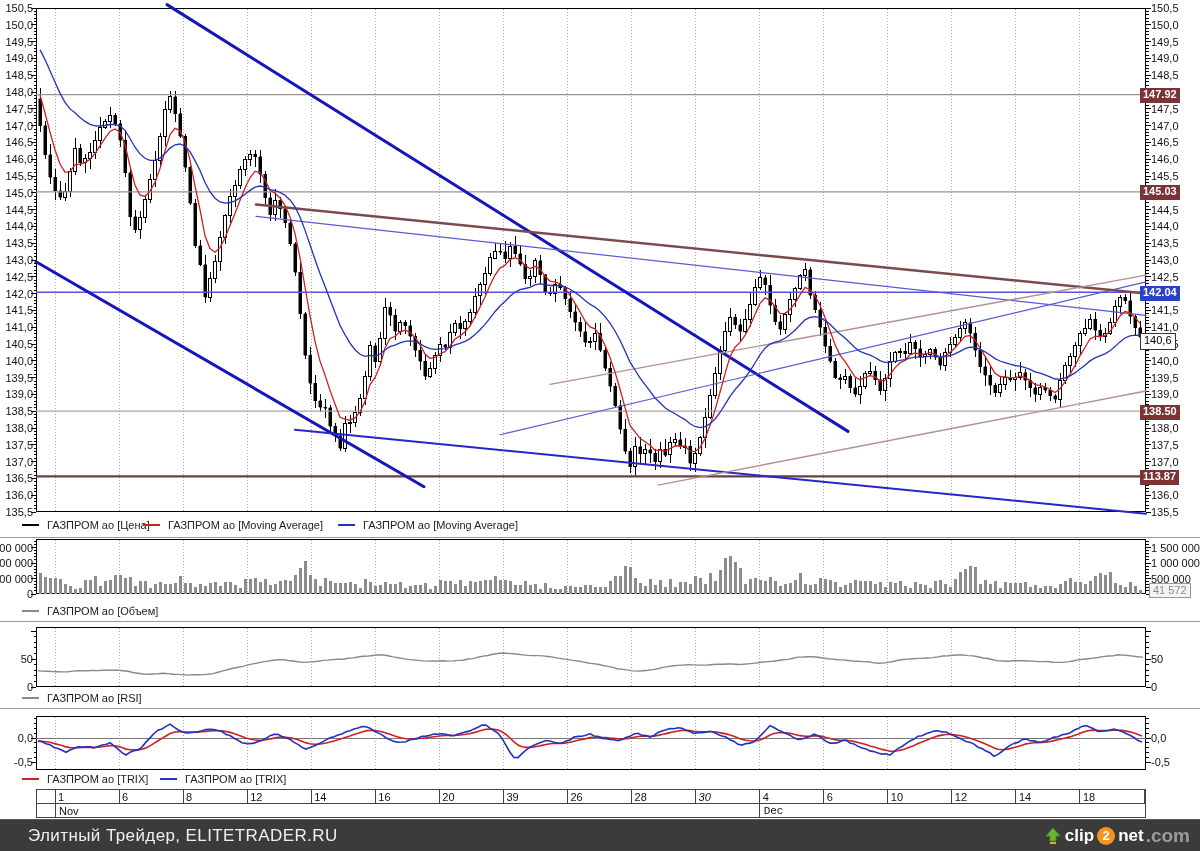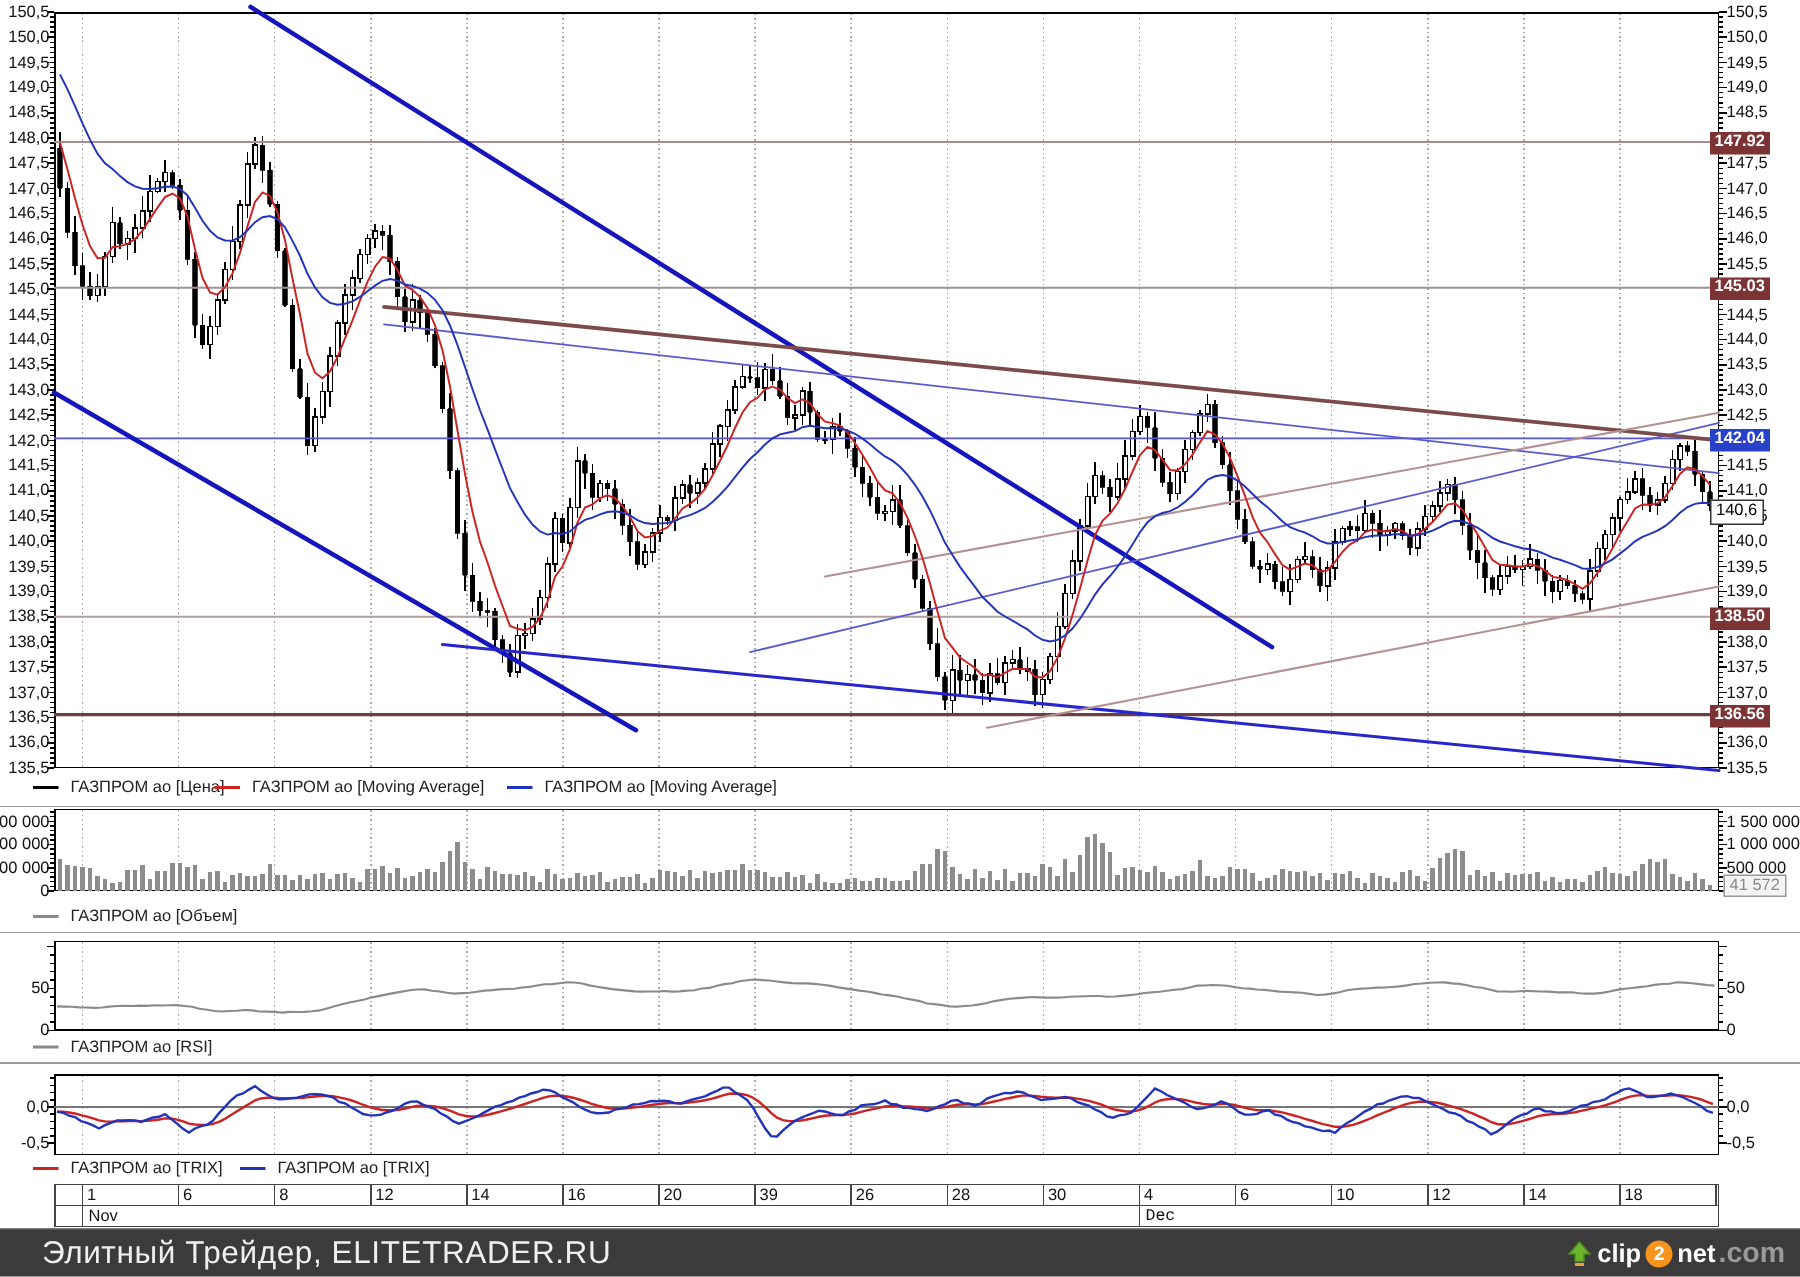--- a/index.html
+++ b/index.html
@@ -12,21 +12,21 @@
   .pricebox.darkred{background:#7b3333;color:#fff;}
   .pricebox.blue{background:#2741c9;color:#fff;}
   .pricebox.white{background:#fff;color:#000;border:1px solid #333;font-weight:normal;}
   .volbox{position:absolute;left:1149px;height:13px;font-size:11px;line-height:13px;padding:0 3px;
           background:#f4f4f4;color:#8a8a8a;border:1px solid #999;white-space:nowrap;}
   .legend-item{position:absolute;height:14px;font-size:11px;color:#222;white-space:nowrap;display:flex;align-items:center;}
   .dash{display:inline-block;width:17px;border-top:2px solid #000;margin-right:8px;}
   .datelbl{position:absolute;font-size:11px;line-height:12px;color:#111;white-space:nowrap;}
   #footer{position:absolute;left:0;top:819px;width:1200px;height:32px;background:#3b3b3b;border-top:1px solid #585858;
           display:flex;align-items:center;justify-content:space-between;}
-  #watermark{margin-left:28px;color:#efefef;font-size:21px;letter-spacing:.4px;}
+  #watermark{margin-left:28px;color:#efefef;font-size:17px;letter-spacing:.4px;}
   #logo{margin-right:10px;display:flex;align-items:center;gap:2px;}
   #logo .w{color:#fff;font-weight:bold;font-size:17px;}
   #logo .circ{display:inline-block;width:18px;height:18px;border-radius:50%;background:#f7941e;color:#fff;
               font-weight:bold;font-size:13px;line-height:18px;text-align:center;margin:0 1px;}
   #logo .com{color:#9a9a9a;font-size:19px;font-weight:bold;}
 </style>
 </head>
 <body>
 
 <div id="stage">
@@ -178,21 +178,21 @@
       <div class="datelbl" style="left: 58px; top: 791px;">1</div>
       <div class="datelbl" style="left: 122.06px; top: 791px;">6</div>
       <div class="datelbl" style="left: 186.12px; top: 791px;">8</div>
       <div class="datelbl" style="left: 250.18px; top: 791px;">12</div>
       <div class="datelbl" style="left: 314.24px; top: 791px;">14</div>
       <div class="datelbl" style="left: 378.3px; top: 791px;">16</div>
       <div class="datelbl" style="left: 442.36px; top: 791px;">20</div>
       <div class="datelbl" style="left: 506.42px; top: 791px;">39</div>
       <div class="datelbl" style="left: 570.48px; top: 791px;">26</div>
       <div class="datelbl" style="left: 634.54px; top: 791px;">28</div>
-      <div class="datelbl" style="left: 698.6px; top: 791px;">30</div>
+      <div class="datelbl" style="left: 698.6px; top: 791px; font-style: italic;">30</div>
       <div class="datelbl" style="left: 762.66px; top: 791px;">4</div>
       <div class="datelbl" style="left: 826.72px; top: 791px;">6</div>
       <div class="datelbl" style="left: 890.78px; top: 791px;">10</div>
       <div class="datelbl" style="left: 954.84px; top: 791px;">12</div>
       <div class="datelbl" style="left: 1018.9px; top: 791px;">14</div>
       <div class="datelbl" style="left: 1082.96px; top: 791px;">18</div>
       <div class="datelbl" style="left: 59px; top: 805px;">Nov</div>
       <div class="datelbl" style="left: 763.66px; top: 805px; font-family: Liberation Mono, monospace;">Dec</div>
       <div class="axlbl l" style="right: 1167px; top: 2px;">150,5</div>
       <div class="axlbl r" style="left: 1151px; top: 2px;">150,5</div>
@@ -254,21 +254,21 @@
       <div class="axlbl r" style="left: 1151px; top: 472.4px;">136,5</div>
       <div class="axlbl l" style="right: 1167px; top: 489.2px;">136,0</div>
       <div class="axlbl r" style="left: 1151px; top: 489.2px;">136,0</div>
       <div class="axlbl l" style="right: 1167px; top: 506px;">135,5</div>
       <div class="axlbl r" style="left: 1151px; top: 506px;">135,5</div>
       <div class="pricebox darkred" style="top: 88.188px;">147.92</div>
       <div class="pricebox darkred" style="top: 185.292px;">145.03</div>
       <div class="pricebox blue" style="top: 285.756px;">142.04</div>
       <div class="pricebox white" style="top: 333.468px;">140,6</div>
       <div class="pricebox darkred" style="top: 404.7px;">138.50</div>
-      <div class="pricebox darkred" style="top: 469.884px;">136.56</div>
+      <div class="pricebox darkred" style="top: 469.884px;">113.87</div>
       <div class="axlbl l" style="right: 1167px; top: 541.5px;">1 500 000</div>
       <div class="axlbl r" style="left: 1151px; top: 541.5px;">1 500 000</div>
       <div class="axlbl l" style="right: 1167px; top: 557px;">1 000 000</div>
       <div class="axlbl r" style="left: 1151px; top: 557px;">1 000 000</div>
       <div class="axlbl l" style="right: 1167px; top: 572.5px;">500 000</div>
       <div class="axlbl r" style="left: 1151px; top: 572.5px;">500 000</div>
       <div class="axlbl l" style="right: 1167px; top: 588px;">0</div>
       <div class="axlbl r" style="left: 1151px; top: 588px;">0</div>
       <div class="volbox" style="top: 583px;">41 572</div>
       <div class="axlbl l" style="right: 1167px; top: 653px;">50</div>

